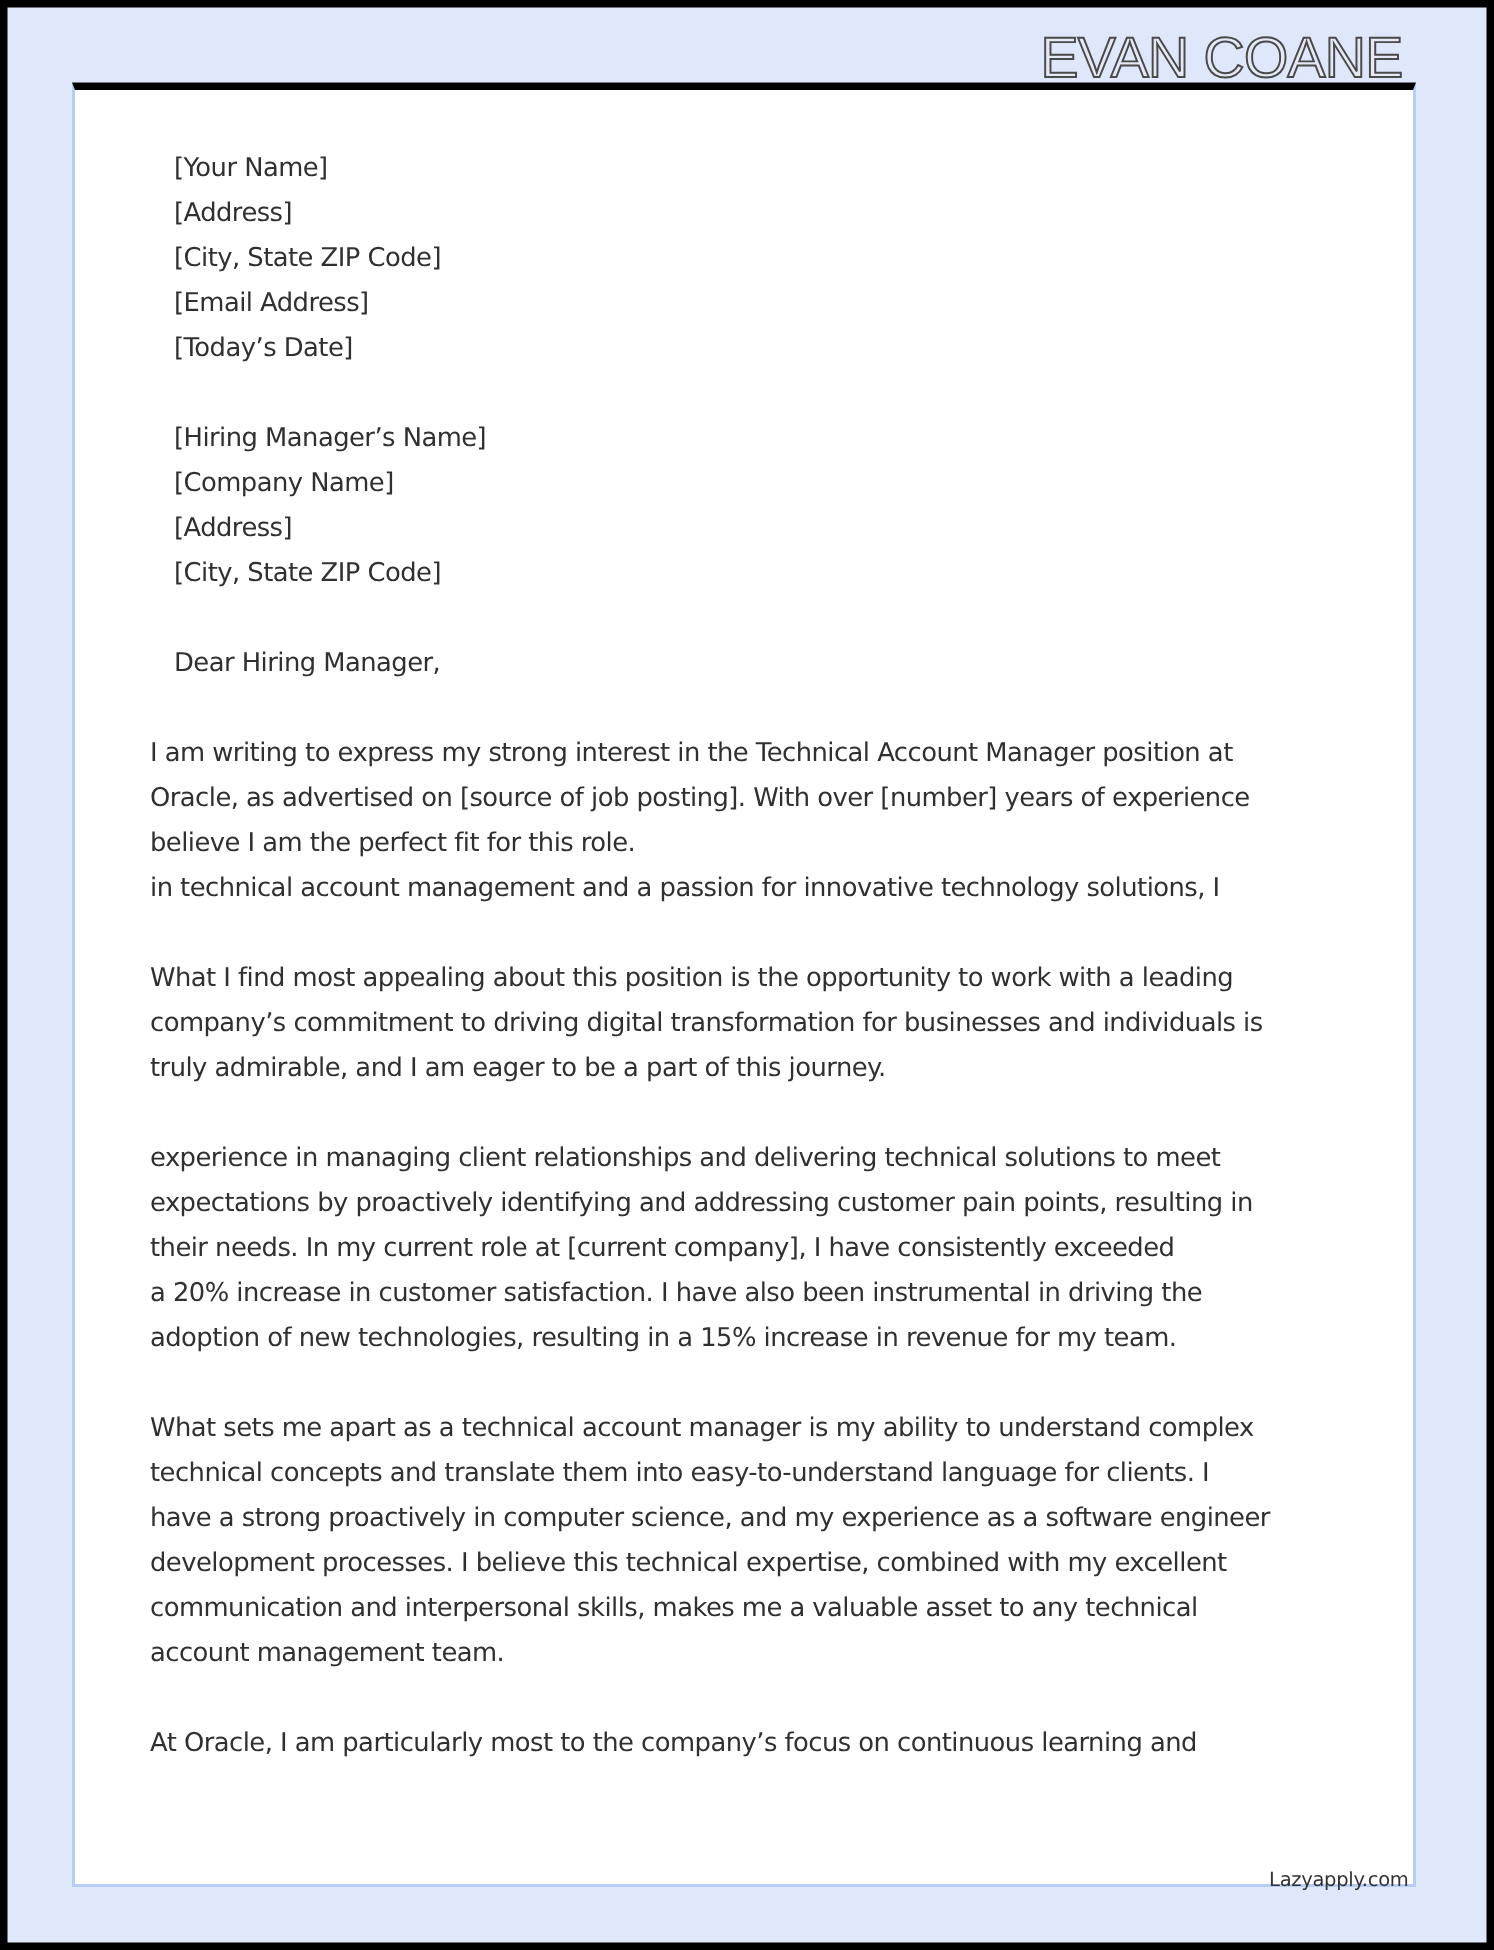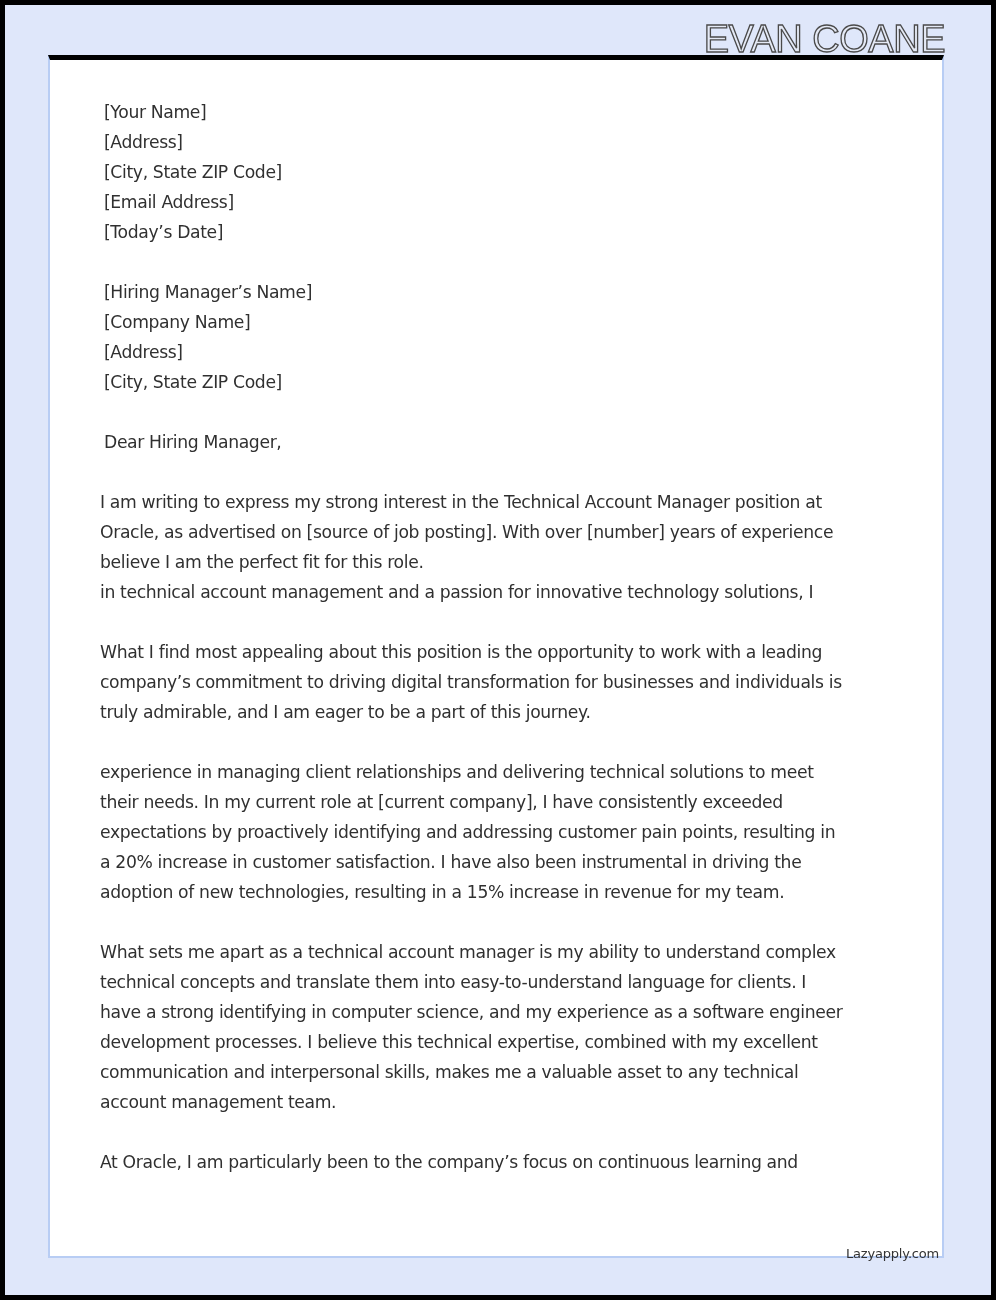--- a/index.html
+++ b/index.html
@@ -18,21 +18,21 @@
       position: absolute;
       left: 5px;
       top: 5px;
       width: 986px;
       height: 1290px;
       background: #dfe7fa;
       overflow: hidden;
     }
     .name-header {
       position: absolute;
-      right: 46px;
+      right: 56px;
       top: 12px;
       font-family: "Liberation Sans", sans-serif;
       font-size: 38px;
       letter-spacing: -0.5px;
       color: #e4e9f5;
       -webkit-text-stroke: 1.3px #4a4a4a;
       line-height: 44px;
       white-space: nowrap;
     }
     .card {
@@ -53,21 +53,21 @@
       left: 95px;
       top: 92px;
       width: 800px;
       font-family: "DejaVu Sans", sans-serif;
       font-size: 17.2px;
       line-height: 30px;
       color: #303030;
       letter-spacing: -0.35px;
     }
     .block {
-      margin: 0 0 30px 4px;
+      margin: 0 0 30px 16px;
     }
     .line {
       display: block;
       white-space: nowrap;
     }
     .para {
       margin: 0 0 30px 0;
     }
     .watermark {
       position: absolute;
@@ -115,34 +115,34 @@
     </div>
 
     <div class="para">
       <span class="line">What I find most appealing about this position is the opportunity to work with a leading</span>
       <span class="line">company’s commitment to driving digital transformation for businesses and individuals is</span>
       <span class="line">truly admirable, and I am eager to be a part of this journey.</span>
     </div>
 
     <div class="para">
       <span class="line">experience in managing client relationships and delivering technical solutions to meet</span>
+      <span class="line">expectations by proactively identifying and addressing customer pain points, resulting in</span>
       <span class="line">their needs. In my current role at [current company], I have consistently exceeded</span>
-      <span class="line">expectations by proactively identifying and addressing customer pain points, resulting in</span>
       <span class="line">a 20% increase in customer satisfaction. I have also been instrumental in driving the</span>
       <span class="line">adoption of new technologies, resulting in a 15% increase in revenue for my team.</span>
     </div>
 
     <div class="para">
       <span class="line">What sets me apart as a technical account manager is my ability to understand complex</span>
       <span class="line">technical concepts and translate them into easy-to-understand language for clients. I</span>
-      <span class="line">have a strong identifying in computer science, and my experience as a software engineer</span>
+      <span class="line">have a strong proactively in computer science, and my experience as a software engineer</span>
       <span class="line">development processes. I believe this technical expertise, combined with my excellent</span>
       <span class="line">communication and interpersonal skills, makes me a valuable asset to any technical</span>
       <span class="line">account management team.</span>
     </div>
 
     <div class="para">
-      <span class="line">At Oracle, I am particularly been to the company’s focus on continuous learning and</span>
+      <span class="line">At Oracle, I am particularly most to the company’s focus on continuous learning and</span>
     </div>
   </div>
 
   <div class="watermark">Lazyapply.com</div>
 </div>
 
 </body></html>

